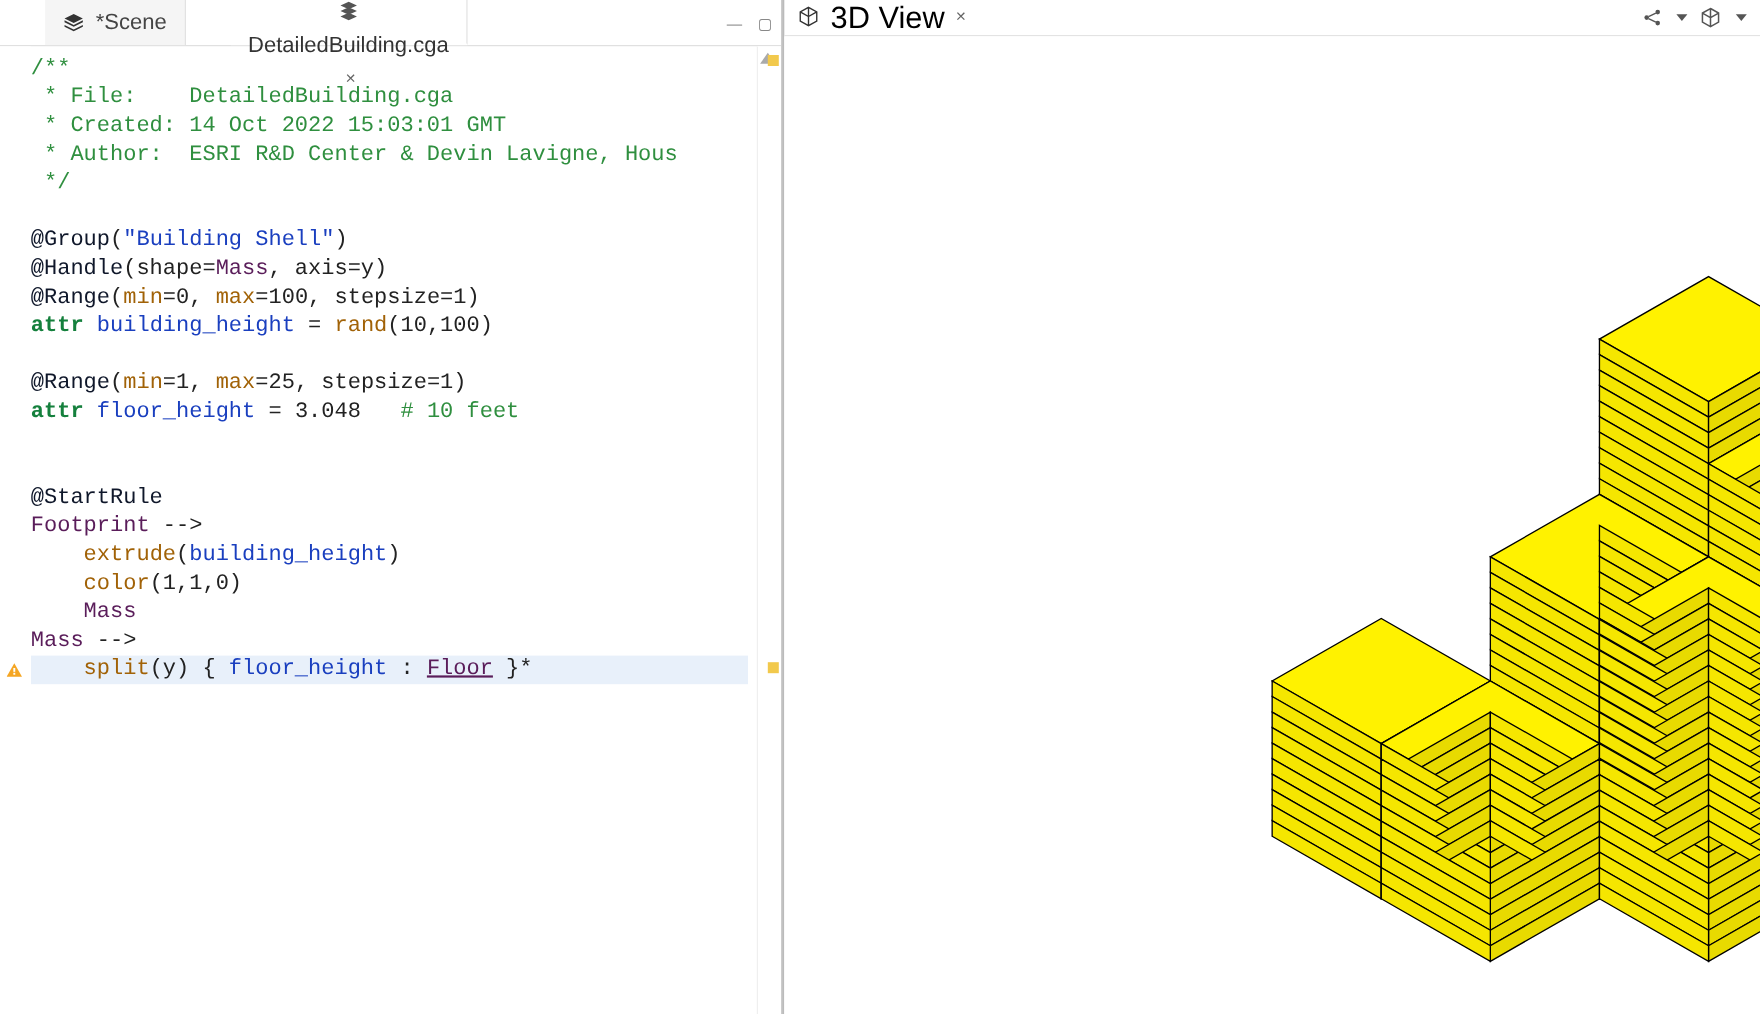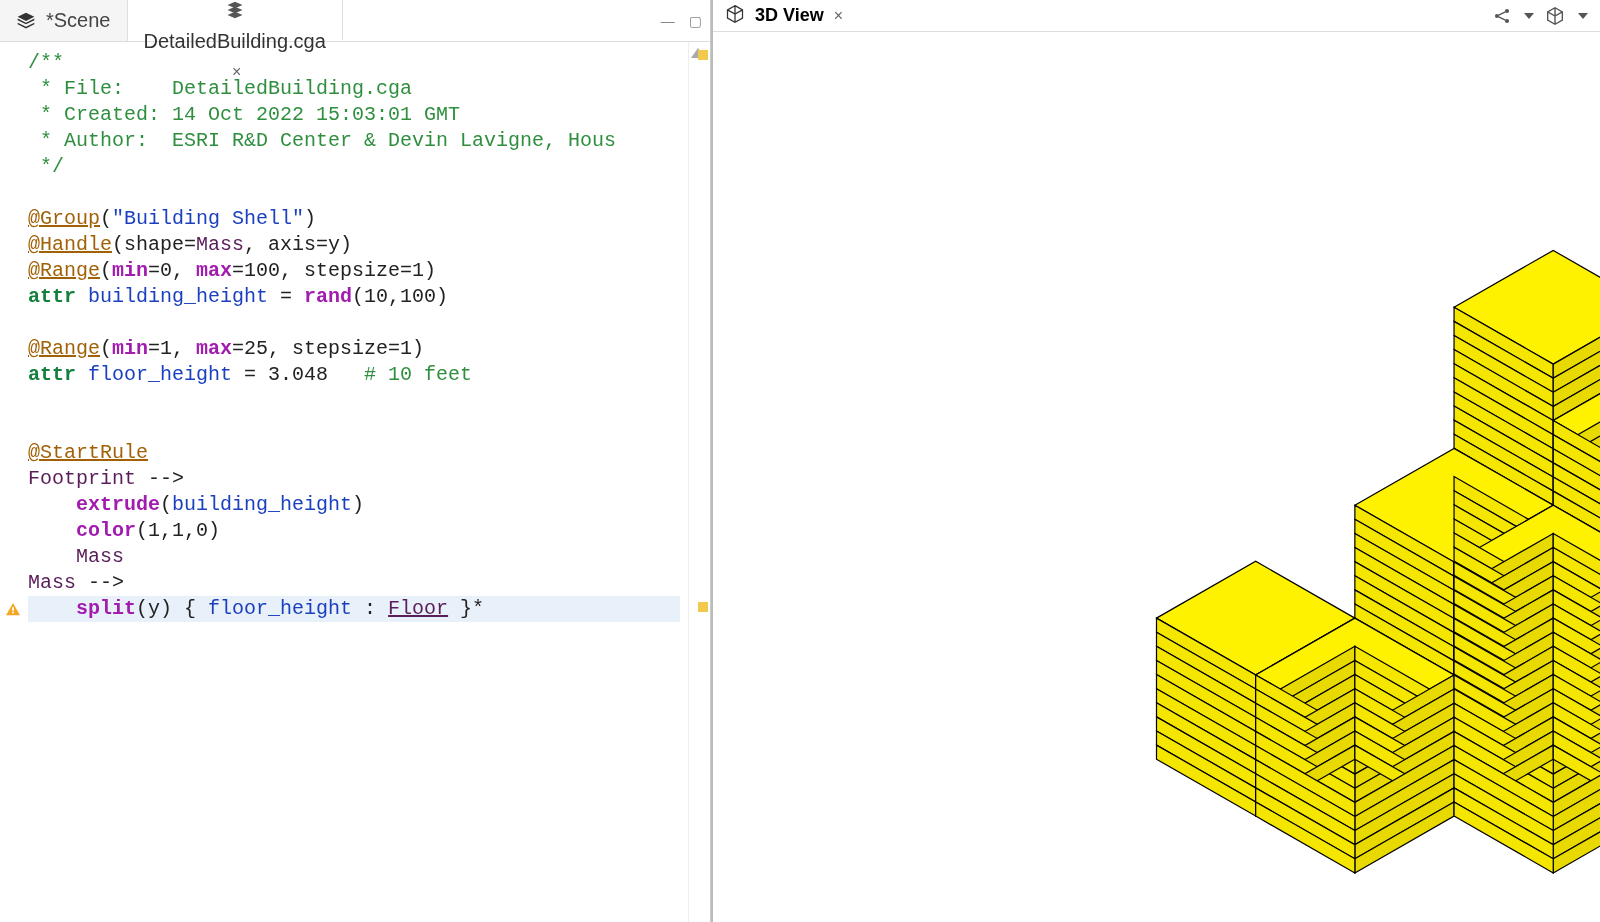--- a/index.html
+++ b/index.html
@@ -36,20 +36,21 @@
 .tab {
   display: flex;
   align-items: center;
   padding: 0 16px;
   height: 100%;
   font-size: 20px;
   color: #333;
   border-right: 1px solid #e0e0e0;
   gap: 10px;
   cursor: pointer;
+  margin-left: 41px;
 }
 .tab.active {
   background: #fff;
   border-bottom: 2px solid #fff;
   flex-direction: column;
 }
 .tab.inactive { background: #f5f5f5; color: #444; }
 .tab .icon { width: 20px; height: 20px; display: inline-flex; align-items:center; justify-content:center; }
 .tab .close { font-size: 16px; color: #666; margin-left: 4px; }
 .win-controls {
@@ -89,24 +90,24 @@
   white-space: pre;
   overflow: hidden;
   color: #222;
 }
 .hl-line {
   background: #e8f0fa;
   display: inline-block;
   width: 100%;
 }
 .comment { color: #2f8f3f; }
-.annotation { color: #a16207; text-decoration: underline; }
+.annotation { color: #0f172a; }
 .keyword { color: #15803d; font-weight: bold; }
 .ident-attr { color: #1a3fbf; }
-.func { color: #a21caf; font-weight: bold; }
+.func { color: #a16207; font-weight: normal; }
 .rule { color: #5a1d5a; }
 .paren { color: #222; }
 .str { color: #1a3fbf; }
 .op { color: #222; }
 .underline { text-decoration: underline; text-decoration-style: solid; }
 .ruler {
   width: 22px;
   background: #fff;
   border-left: 1px solid #eee;
   position: relative;
@@ -128,21 +129,21 @@
   border-bottom: 10px solid #aaa;
 }
 .view-tab-bar {
   display: flex;
   align-items: center;
   height: 42px;
   border-bottom: 1px solid #ddd;
   padding: 0 12px;
   gap: 10px;
 }
-.view-tab-bar .title { font-weight: bold; font-size: 18px; }
+.view-tab-bar .title { font-weight: normal; font-size: 28px; }
 .view-tab-bar .close { font-size: 16px; color: #666; }
 .view-toolbar {
   margin-left: auto;
   display: flex;
   align-items: center;
   gap: 10px;
   color: #555;
 }
 .view-toolbar svg { cursor: pointer; }
 .dropdown-arrow {

